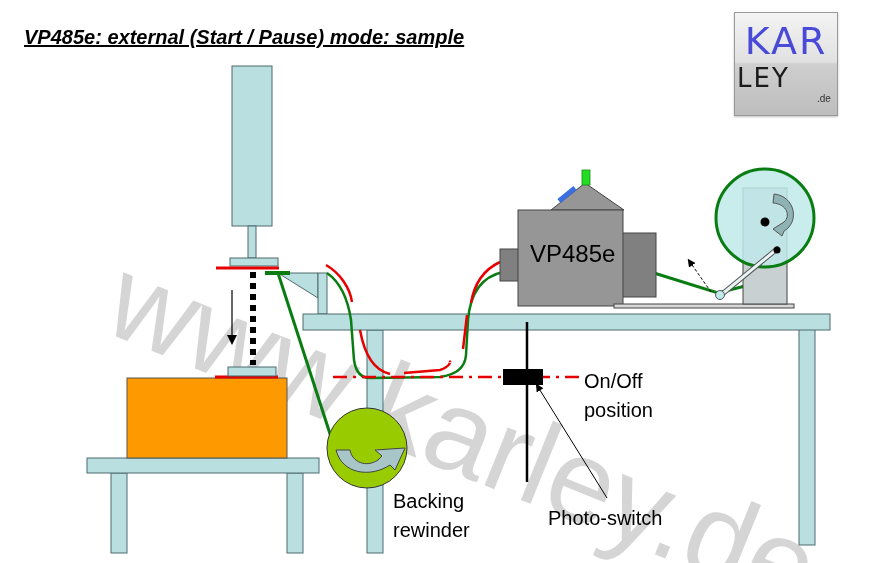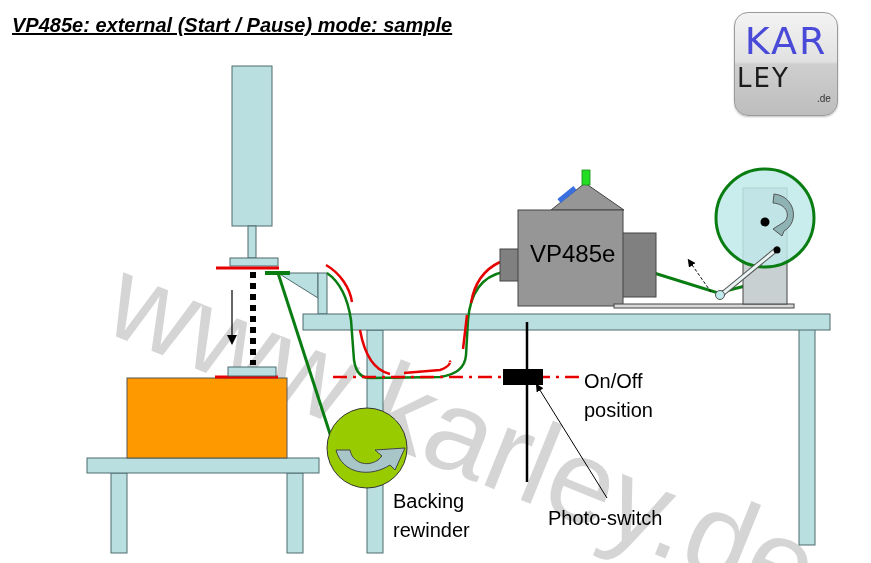--- a/index.html
+++ b/index.html
@@ -1,25 +1,25 @@
 <!DOCTYPE html>
 <html><head>
   <meta charset="utf-8">
   <style>
     html, body { margin: 0; padding: 0; background: #ffffff; }
     body { width: 871px; height: 563px; position: relative; overflow: hidden; font-family: "Liberation Sans", sans-serif; }
     #stage { position: absolute; left: 0; top: 0; width: 871px; height: 563px; }
     .title {
-      position: absolute; left: 8px; top: 10px; margin: 4px;
+      position: absolute; left: 8px; top: 10px; margin: 16px;
       font-family: "Liberation Sans", sans-serif; font-size: 20px; font-weight: bold; font-style: italic;
       text-decoration: underline; color: #000; text-align: right;
     }
     .logo {
       position: absolute; left: 734px; top: 12px; width: 102px; height: 102px;
-      border-radius: 14px; border: 1px solid #9a9a9a;
+      border-radius: 0; border: 1px solid #9a9a9a;
       background: linear-gradient(#f3f3f3 0%, #e1e1e1 48%, #cfcfcf 50%, #bdbdbd 100%);
       box-shadow: 0 1px 2px rgba(0,0,0,0.25);
       overflow: hidden;
     }
     .logo .kar { position: absolute; left: 0; right: 0; top: 6px; text-align: center; font-size: 38px; color: #4a4ad8; font-family: "DejaVu Sans", sans-serif; font-weight: normal; letter-spacing: 2px; }
     .logo .ley { position: absolute; left: 2px; top: 50px; font-size: 26px; color: #1b1b1b; font-family: "DejaVu Sans", sans-serif; letter-spacing: 2px; }
     .logo .de { position: absolute; left: 82px; top: 80px; font-size: 10px; color: #333; }
     .label { font-family: "Liberation Sans", sans-serif; font-size: 20px; fill: #000; }
     .device-label { font-family: "Liberation Sans", sans-serif; font-size: 24px; fill: #000; }
     .wm { font-family: "Liberation Sans", sans-serif; font-size: 118px; fill: #c8c8c8; opacity: 0.75; }

